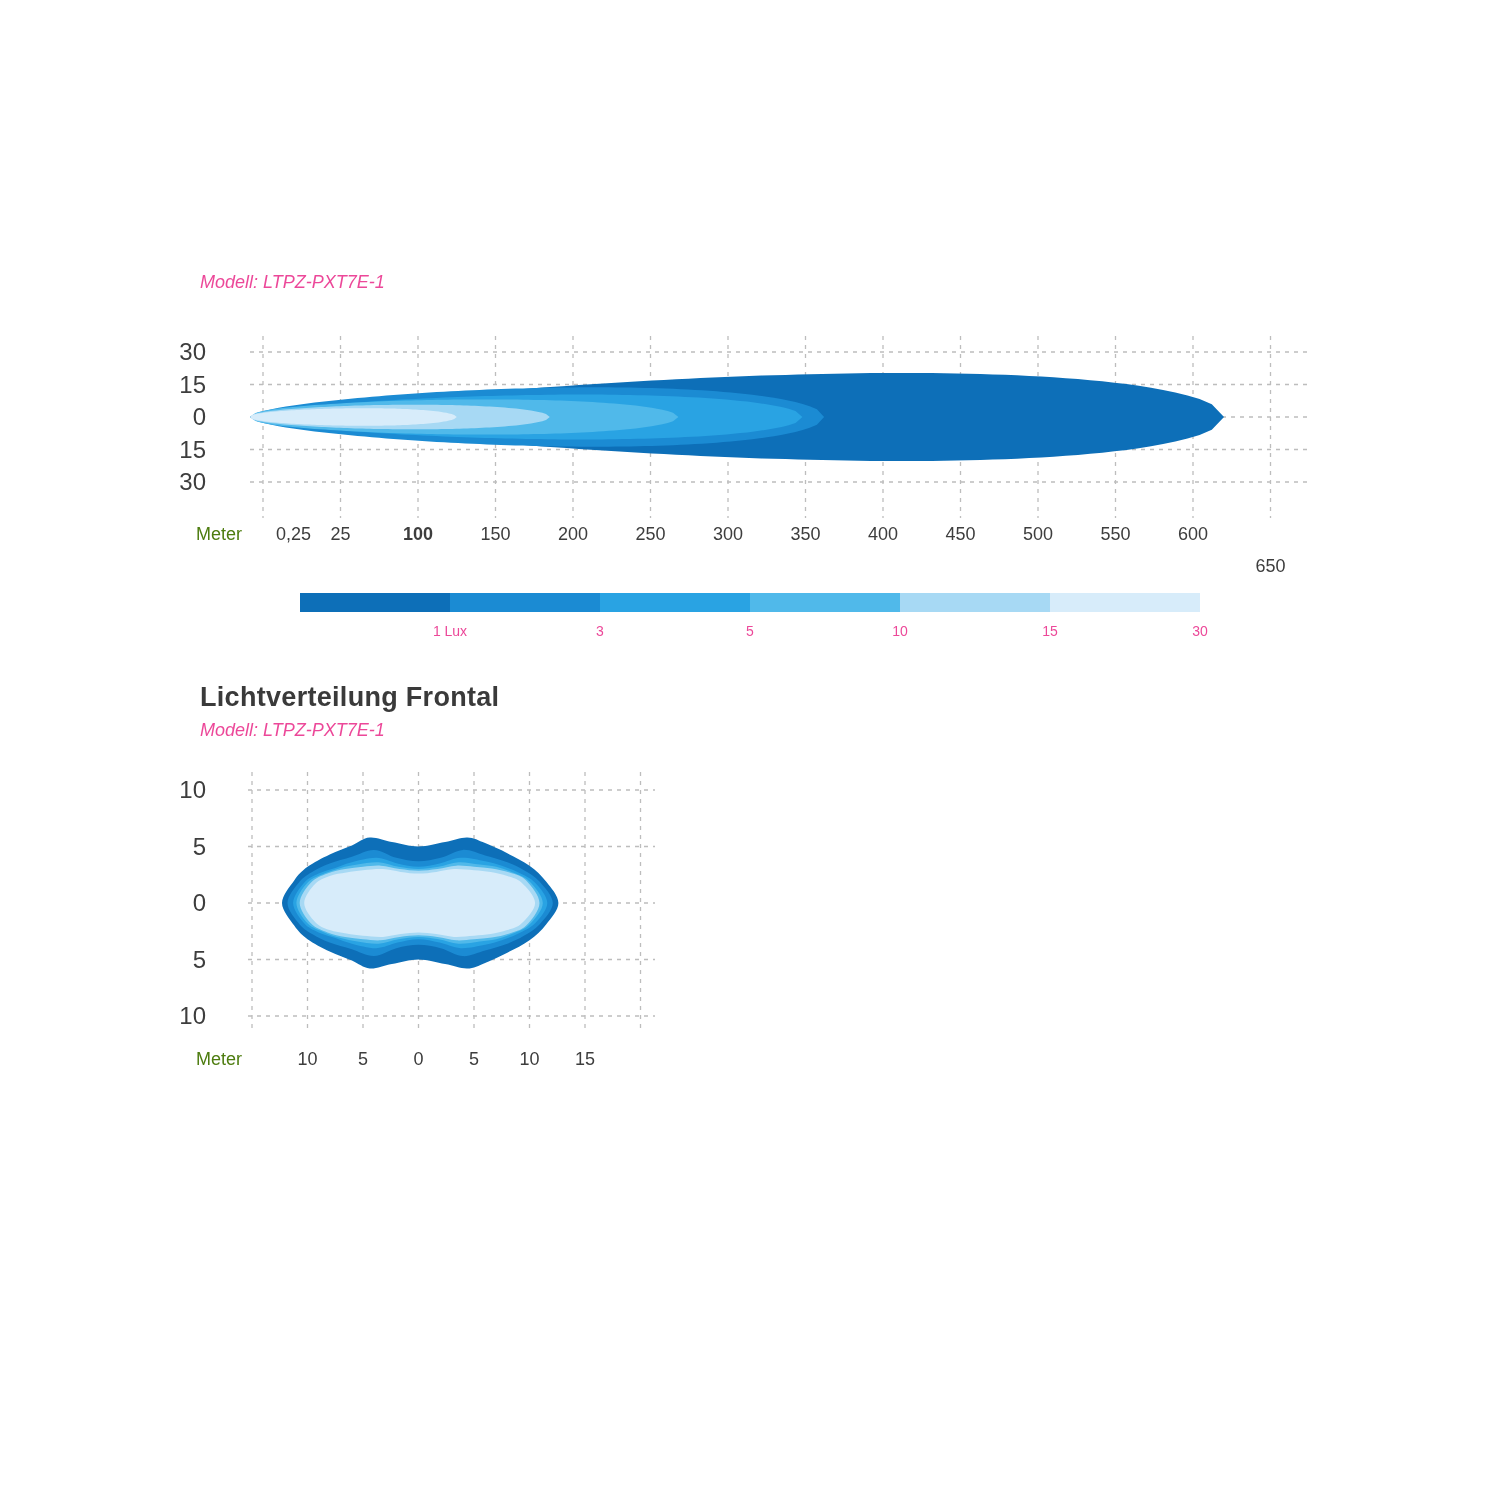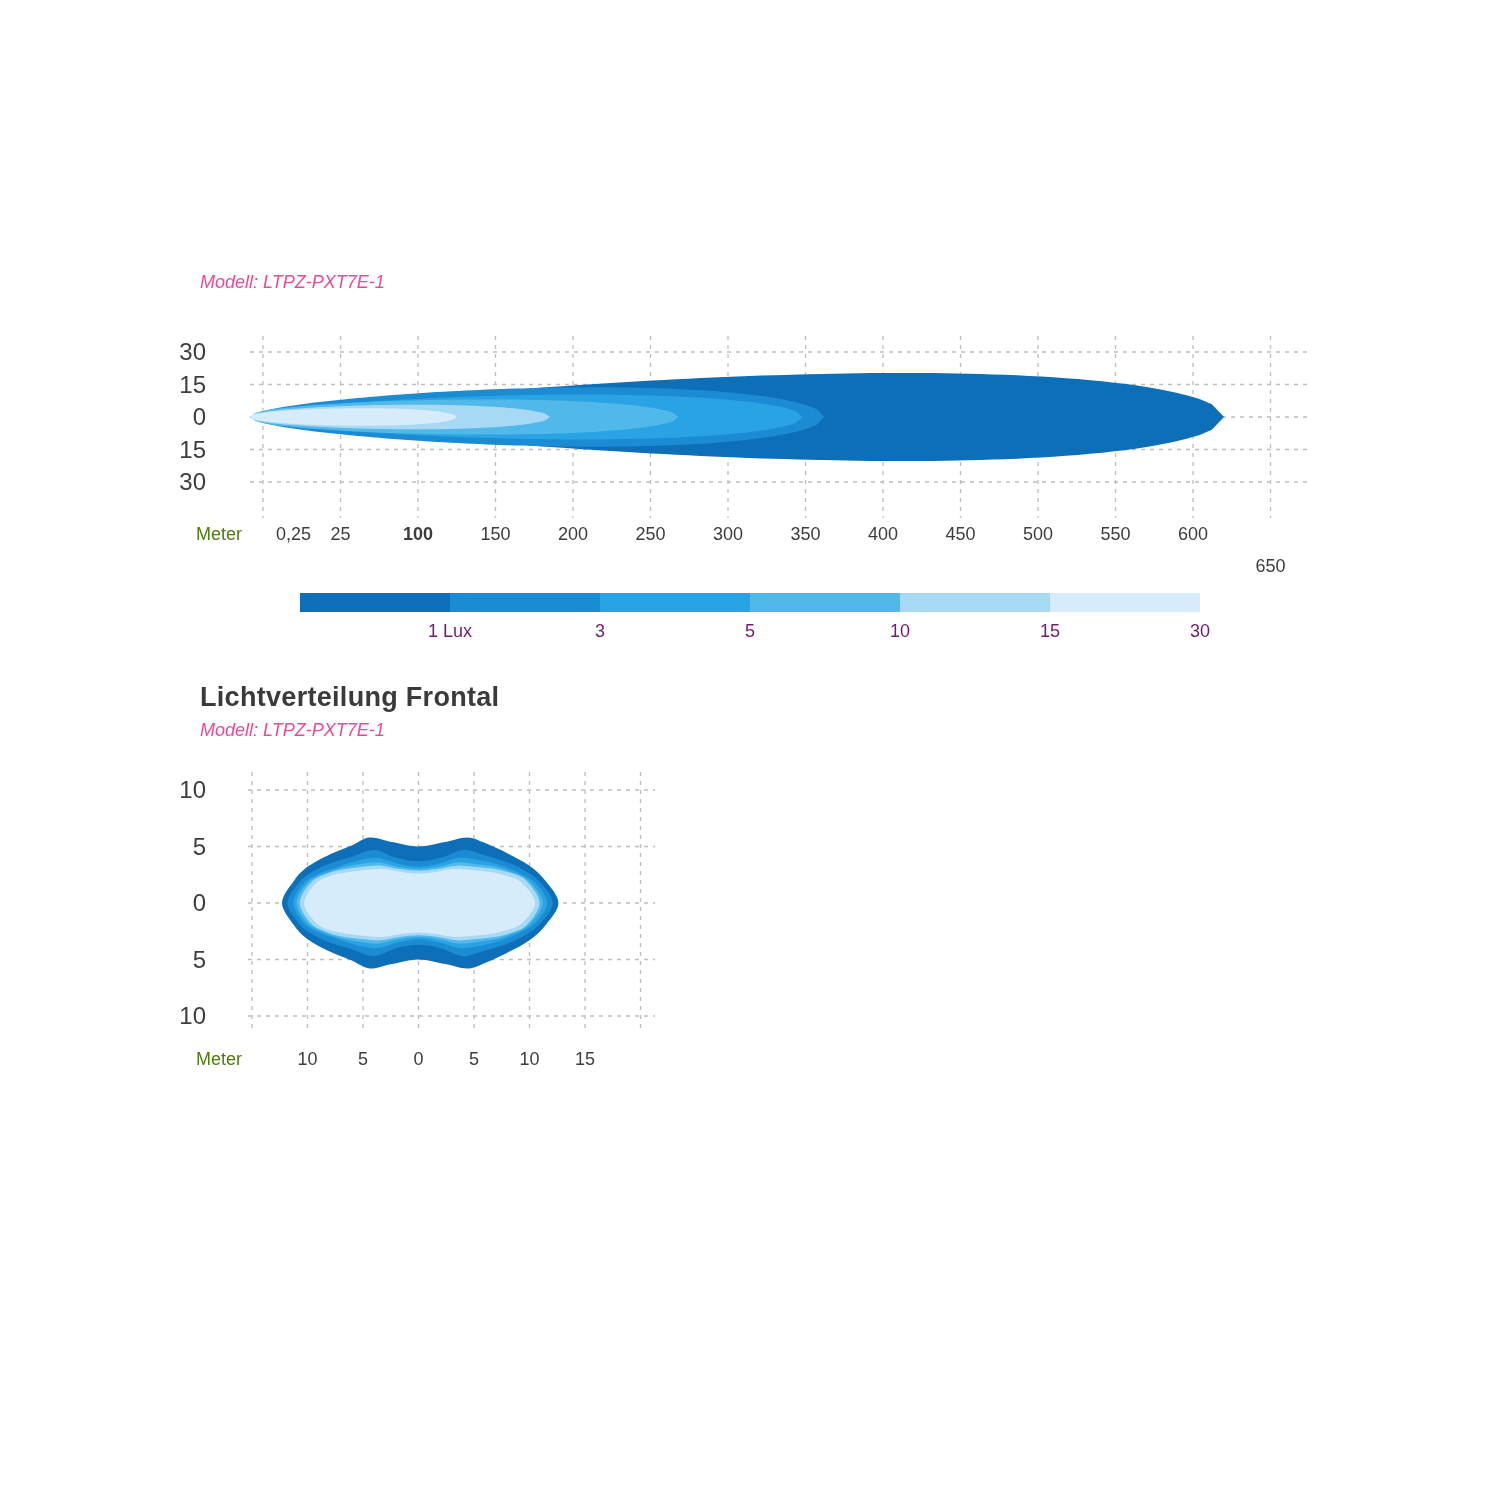--- a/index.html
+++ b/index.html
@@ -8,21 +8,21 @@
   .sheet{position:relative;width:1500px;height:1498px;background:#ffffff;overflow:hidden}
   .chart-title{position:absolute;left:200px;margin:0;font-size:27px;line-height:30px;font-weight:700;color:#3a3a3a;letter-spacing:.3px}
   .chart-sub{position:absolute;left:200px;margin:0;font-size:18px;line-height:21px;font-style:italic;color:#ec4899}
   .plot{position:absolute}
   .tick{position:absolute;font-size:18px;line-height:24px;color:#3d3d3d;text-align:center;white-space:nowrap}
   .ytick{position:absolute;font-size:24px;line-height:24px;color:#3d3d3d;text-align:right;width:46px}
   .axis-unit{position:absolute;font-size:18px;line-height:24px;color:#4d7c0f;width:52px;text-align:center}
   .legend-bar{position:absolute;left:300px;top:593px;width:900px;height:19px;display:flex}
   .legend-bar span{flex:1 1 0}
   .legend-labels{position:absolute;left:300px;top:619px;width:900px;height:24px}
-  .legend-label{position:absolute;width:90px;font-size:18px;line-height:24px;color:#701a75;text-align:center}
+  .legend-label{position:absolute;width:90px;font-size:14px;line-height:24px;color:#ec4899;text-align:center}
 </style>
 </head>
 <body>
 
 <div class="sheet">
 
   <p class="chart-sub" style="top:272px">Modell: LTPZ-PXT7E-1</p>
 
   <div id="plot-top" class="plot" style="left:248px;top:334px;width:1062px;height:186px"><svg width="1062" height="186" viewBox="0 0 1062 186">
         <line x1="15.0" y1="2" x2="15.0" y2="184" stroke="#bdbdbd" stroke-width="1.3" stroke-dasharray="4 5"></line>

